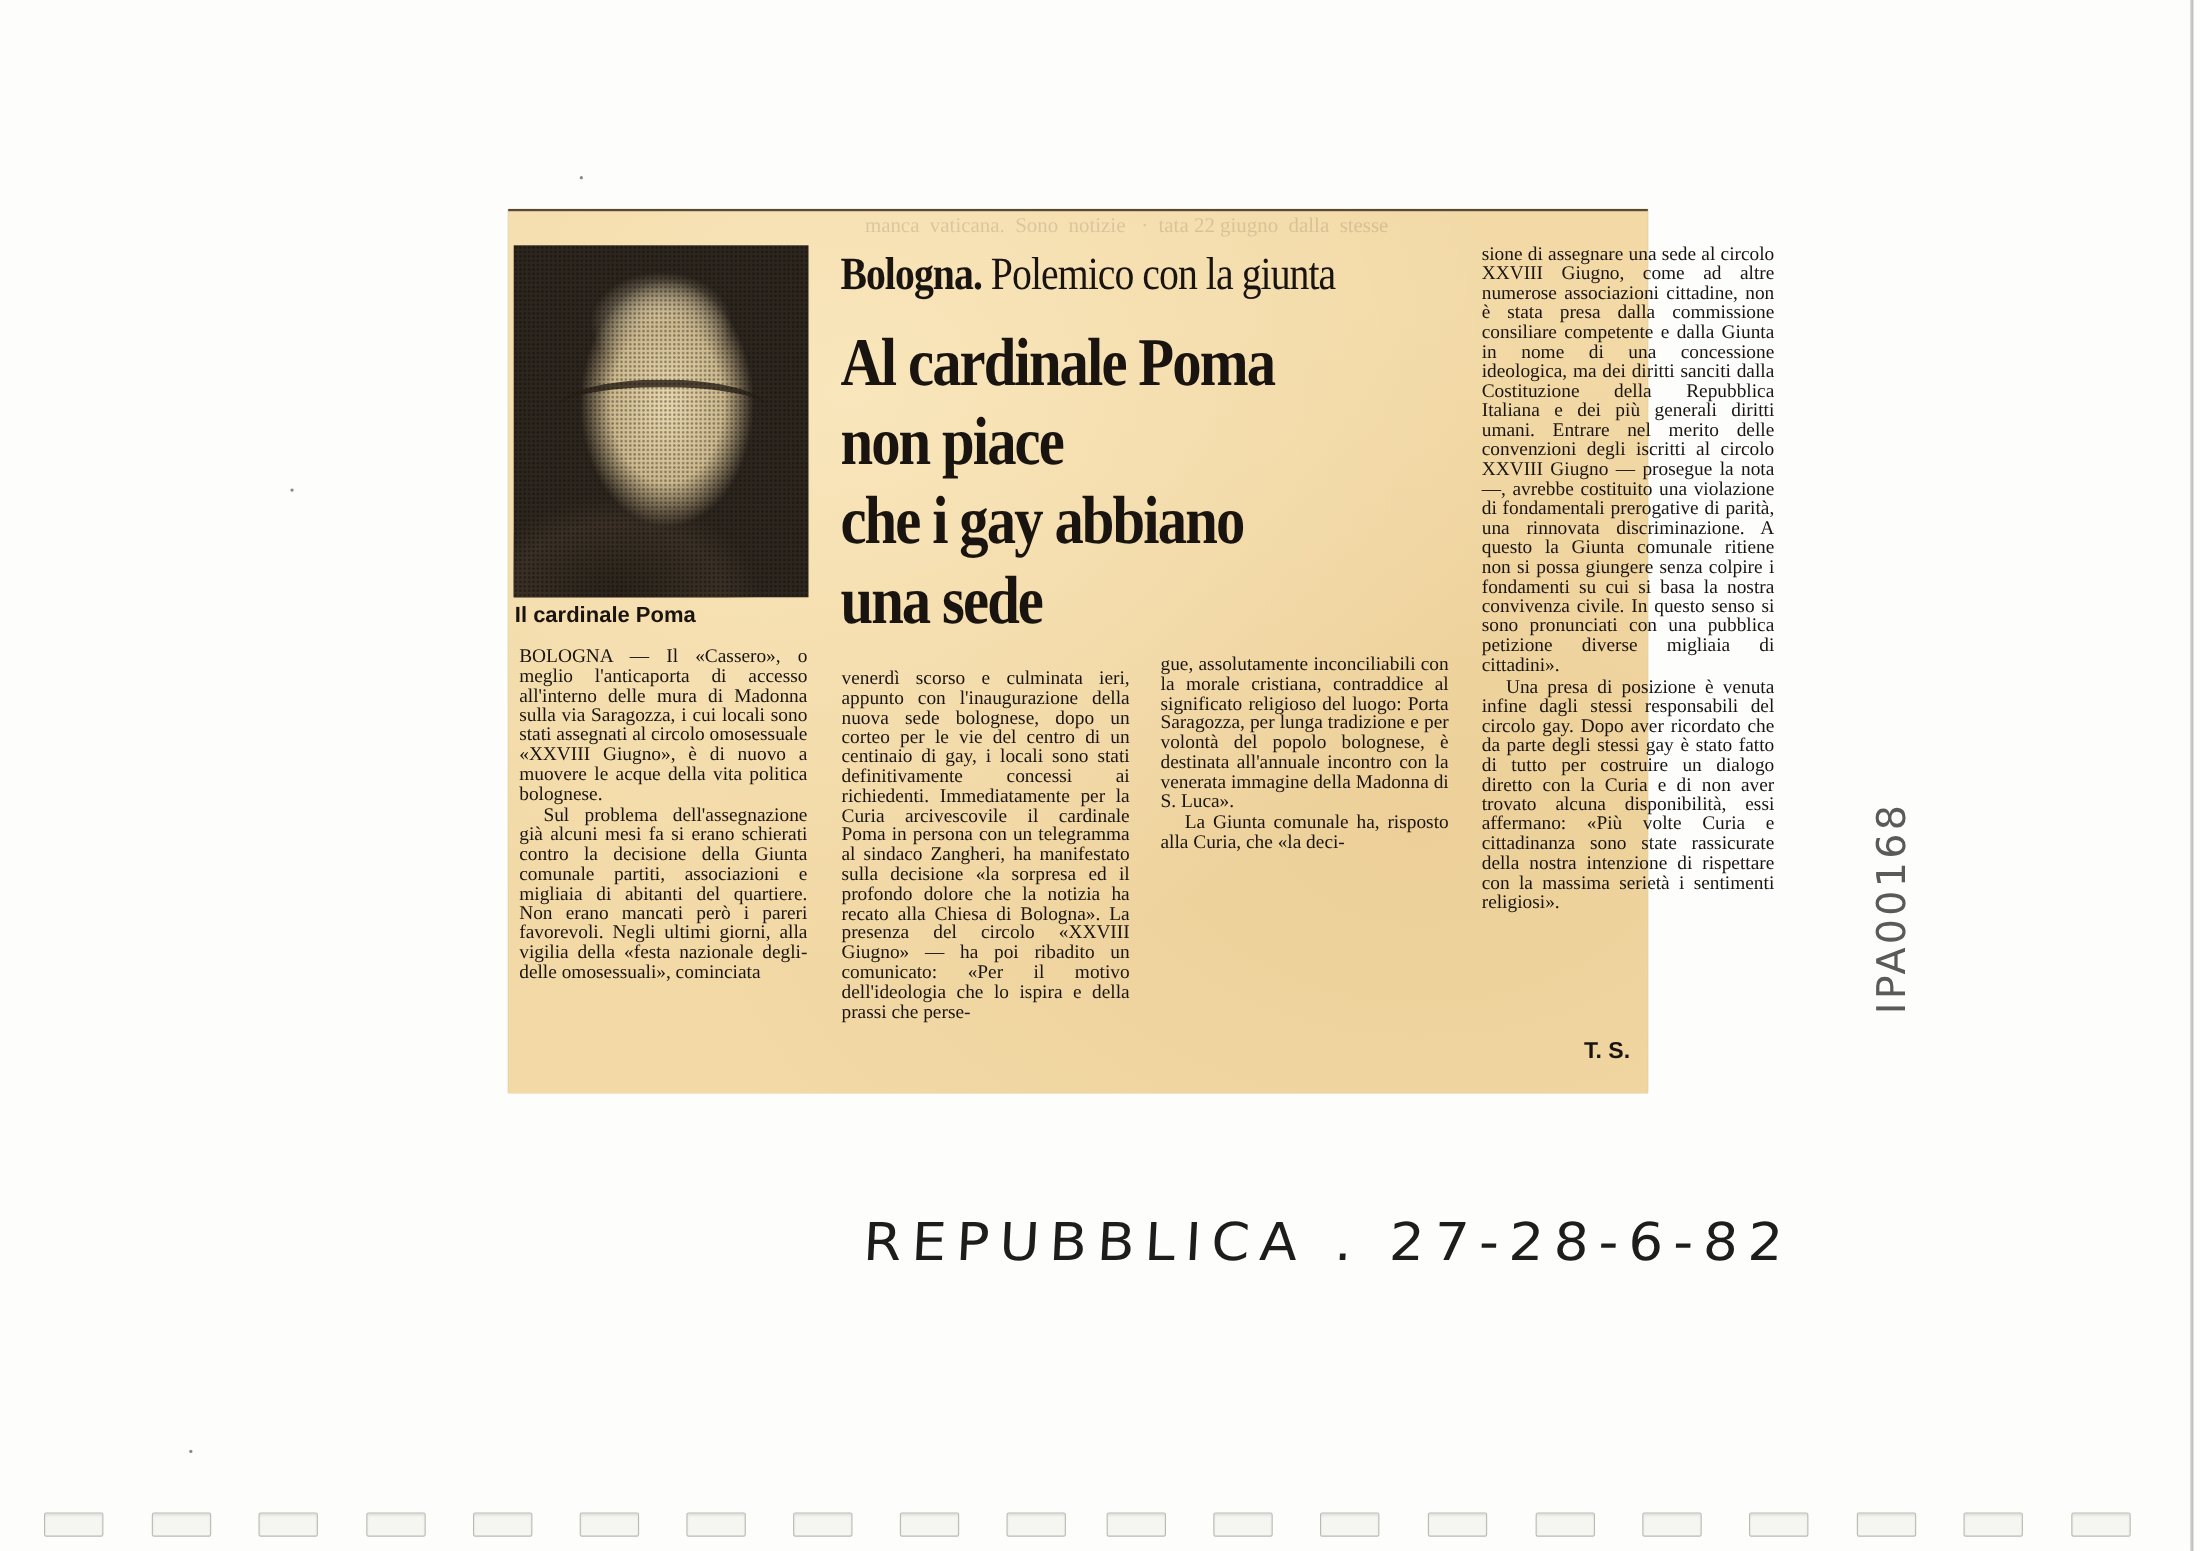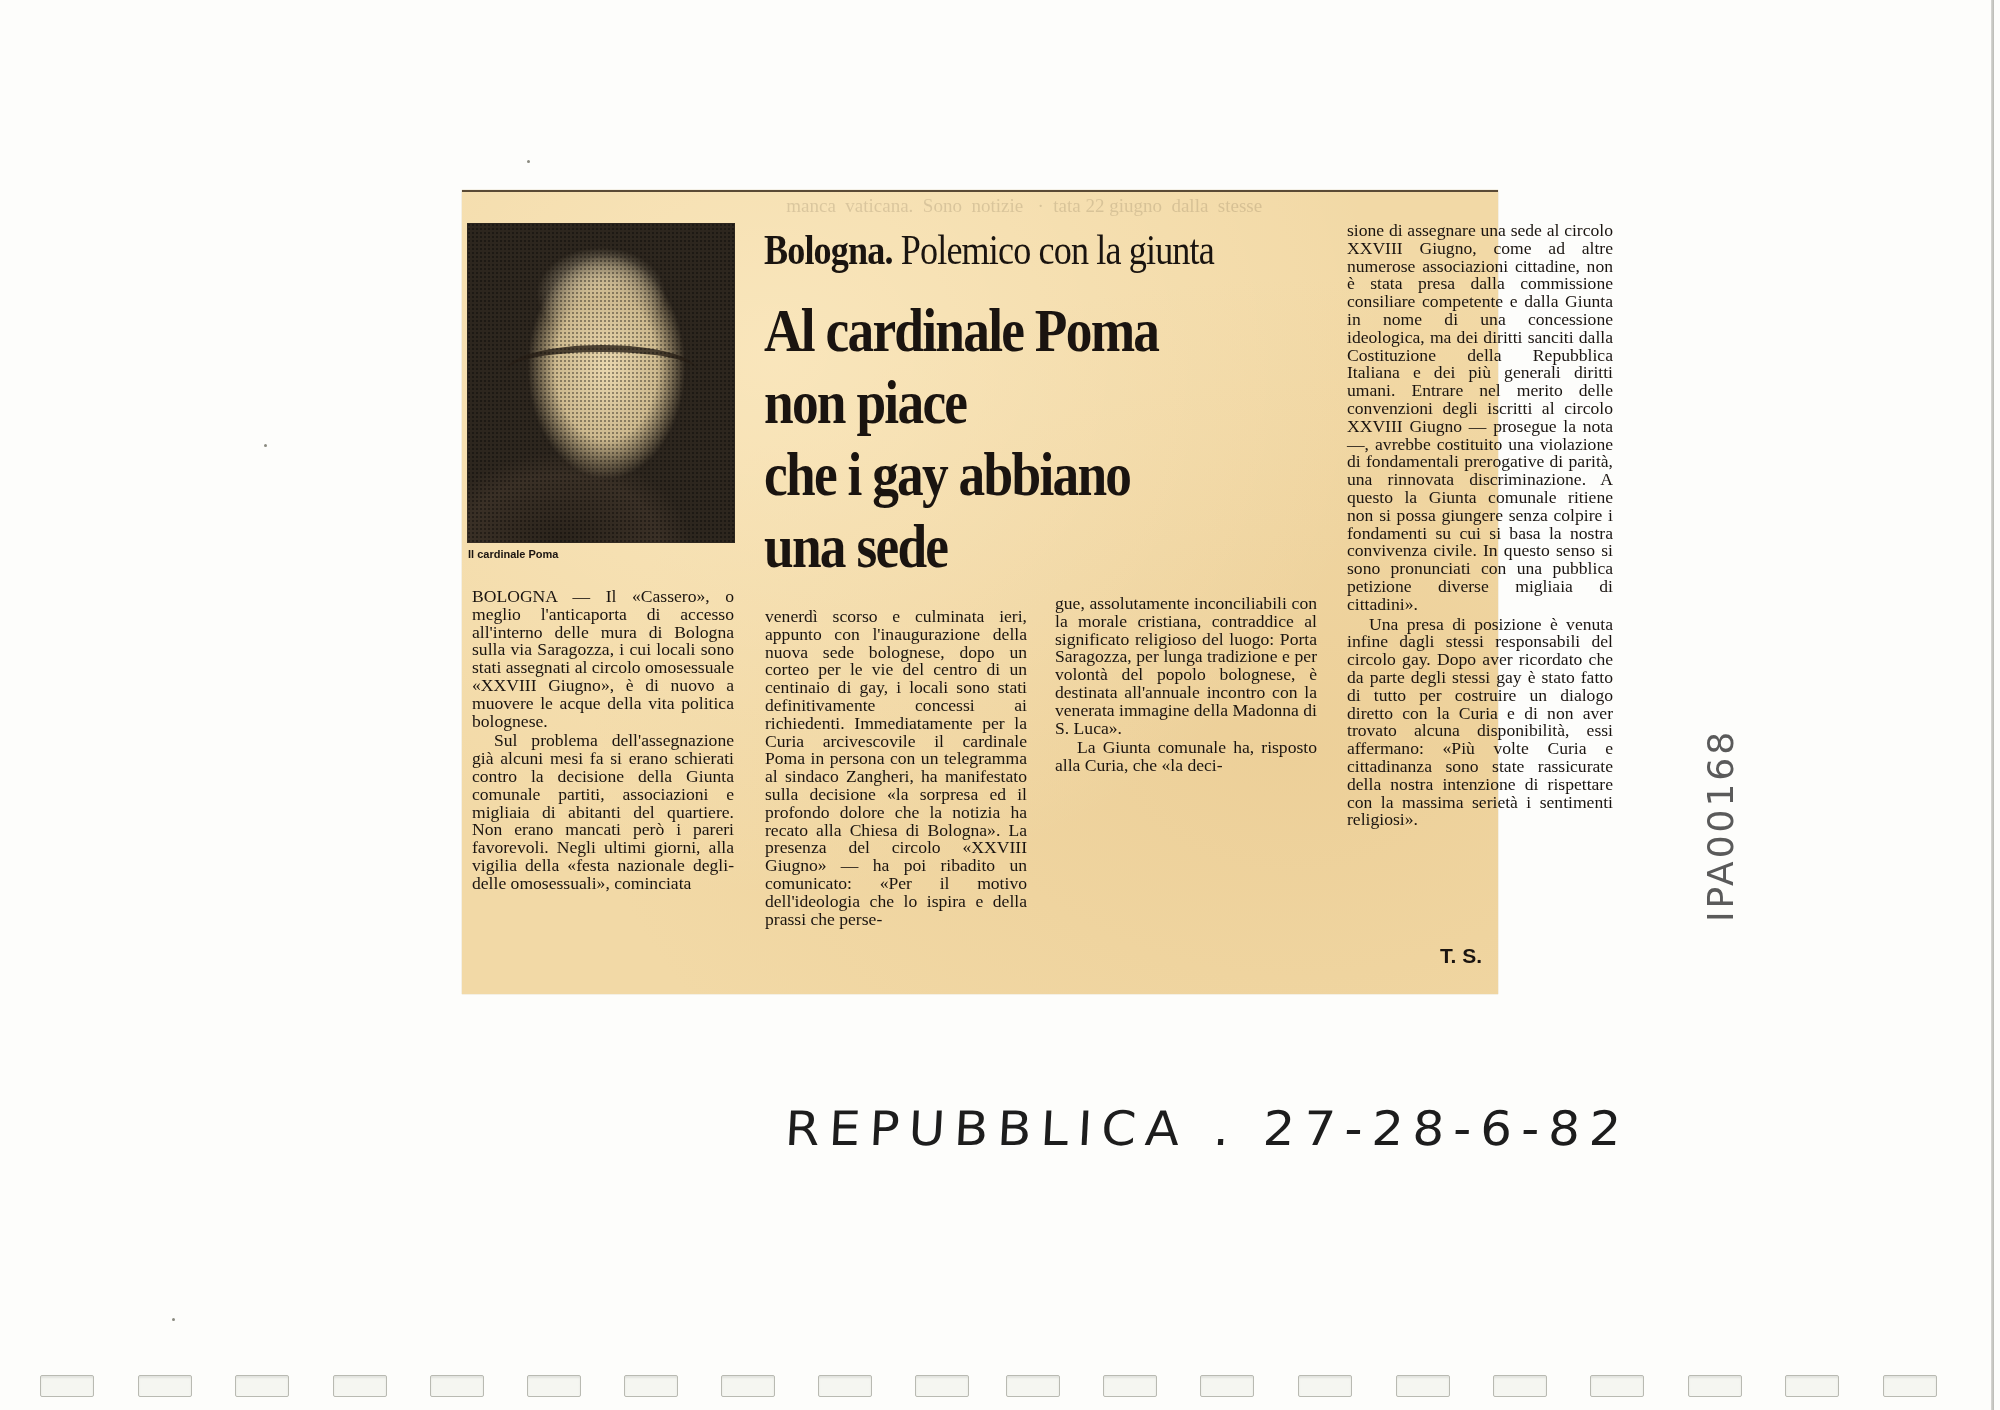--- a/index.html
+++ b/index.html
@@ -44,21 +44,21 @@
     content: ""; position: absolute; inset: 0;
     background-image: radial-gradient(rgba(0,0,0,0.35) 1px, transparent 1.3px);
     background-size: 4px 4px;
   }
   .glasses {
     position: absolute; left: 40px; top: 122px; width: 190px; height: 44px;
     border-top: 7px solid #2a2118; border-radius: 50% 50% 0 0; opacity: 0.8;
   }
   .photo-caption {
     position: absolute; left: 6px; top: 356px;
-    font-family: "Liberation Sans", sans-serif; font-weight: bold; font-size: 11px;
+    font-family: "Liberation Sans", sans-serif; font-weight: bold; font-size: 20px;
   }
 
   
   .kicker {
     position: absolute; left: 302px; top: 34px; font-size: 42px; letter-spacing: -1px;
     transform: scaleX(0.86); transform-origin: left top; white-space: nowrap;
   }
   .kicker b { font-weight: bold; }
   .headline {
     position: absolute; left: 302px; top: 102px; font-size: 62px; line-height: 72px;
@@ -125,21 +125,21 @@
   <div class="kicker"><b>Bologna.</b><span> Polemico con la giunta</span></div>
 
   <div class="headline">
     <div>Al cardinale Poma</div>
     <div>non piace</div>
     <div>che i gay abbiano</div>
     <div>una sede</div>
   </div>
 
   <div class="col col1">
-    <p>BOLOGNA — Il «Cassero», o meglio l'anticaporta di accesso all'interno delle mura di Bologna sulla via Saragozza, i cui locali sono stati assegnati al circolo omosessuale «XXVIII Giugno», è di nuovo a muovere le acque della vita politica bolognese.</p>
+    <p>BOLOGNA — Il «Cassero», o meglio l'anticaporta di accesso all'interno delle mura di Madonna sulla via Saragozza, i cui locali sono stati assegnati al circolo omosessuale «XXVIII Giugno», è di nuovo a muovere le acque della vita politica bolognese.</p>
     <p>Sul problema dell'assegnazione già alcuni mesi fa si erano schierati contro la decisione della Giunta comunale partiti, associazioni e migliaia di abitanti del quartiere. Non erano mancati però i pareri favorevoli. Negli ultimi giorni, alla vigilia della «festa nazionale degli-delle omosessuali», cominciata</p>
   </div>
   <div class="col col2">
     <p>venerdì scorso e culminata ieri, appunto con l'inaugurazione della nuova sede bolognese, dopo un corteo per le vie del centro di un centinaio di gay, i locali sono stati definitivamente concessi ai richiedenti. Immediatamente per la Curia arcivescovile il cardinale Poma in persona con un telegramma al sindaco Zangheri, ha manifestato sulla decisione «la sorpresa ed il profondo dolore che la notizia ha recato alla Chiesa di Bologna». La presenza del circolo «XXVIII Giugno» — ha poi ribadito un comunicato: «Per il motivo dell'ideologia che lo ispira e della prassi che perse-</p>
   </div>
   <div class="col col3">
     <p>gue, assolutamente inconciliabili con la morale cristiana, contraddice al significato religioso del luogo: Porta Saragozza, per lunga tradizione e per volontà del popolo bolognese, è destinata all'annuale incontro con la venerata immagine della Madonna di S. Luca».</p>
     <p>La Giunta comunale ha, risposto alla Curia, che «la deci-</p>
   </div>
   <div class="col col4">

